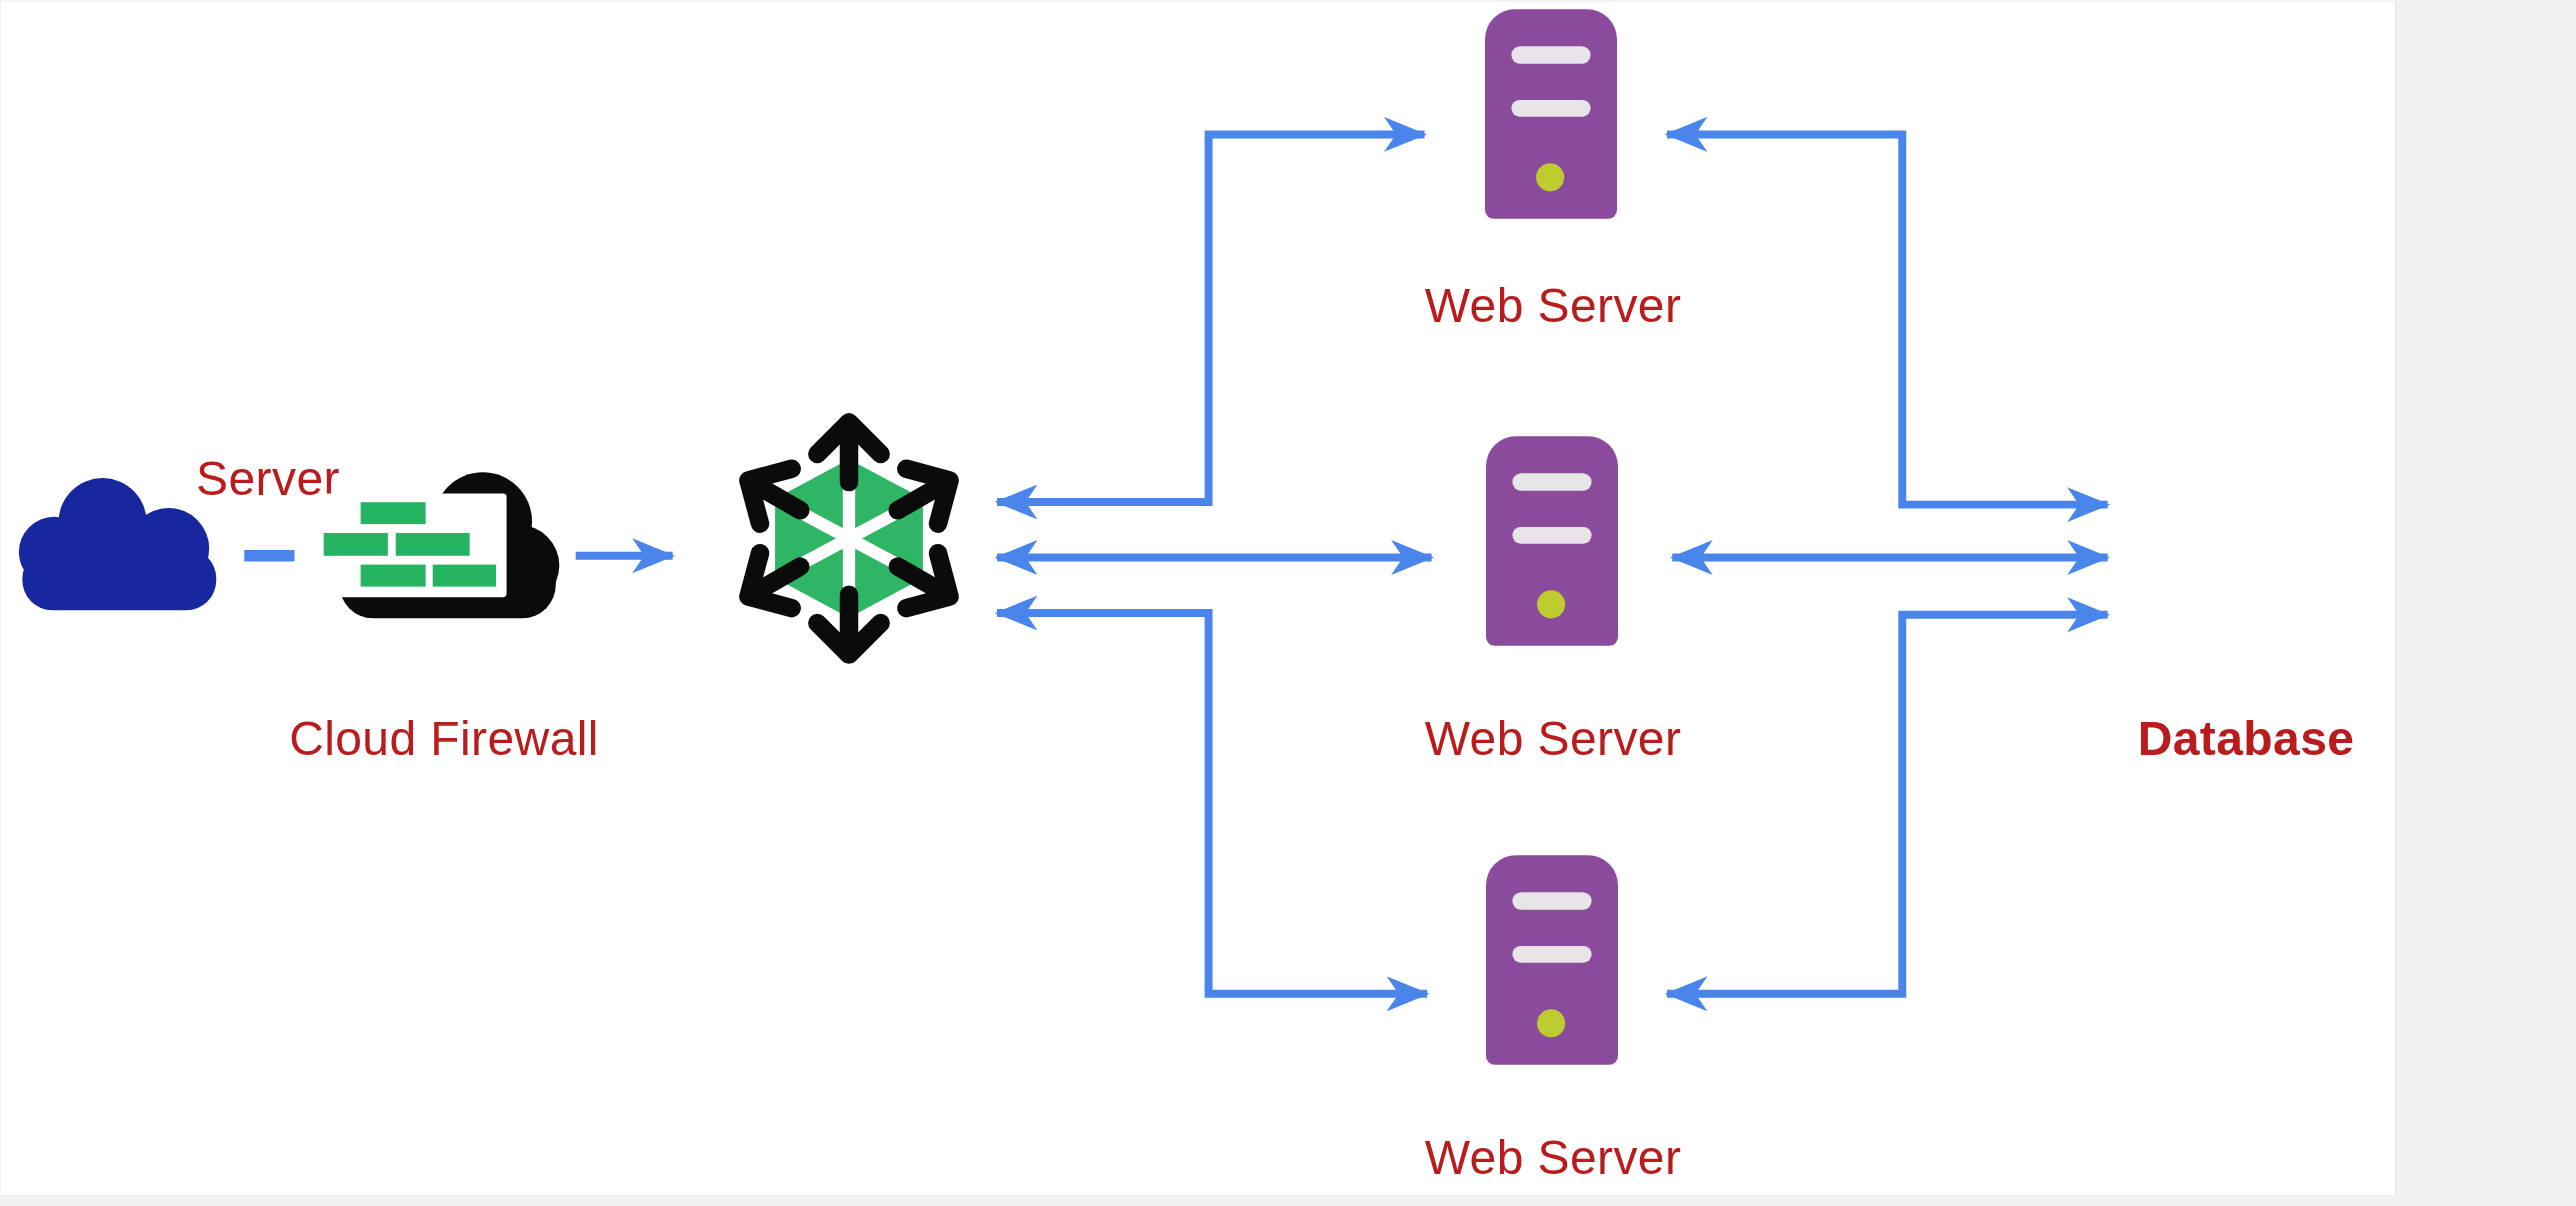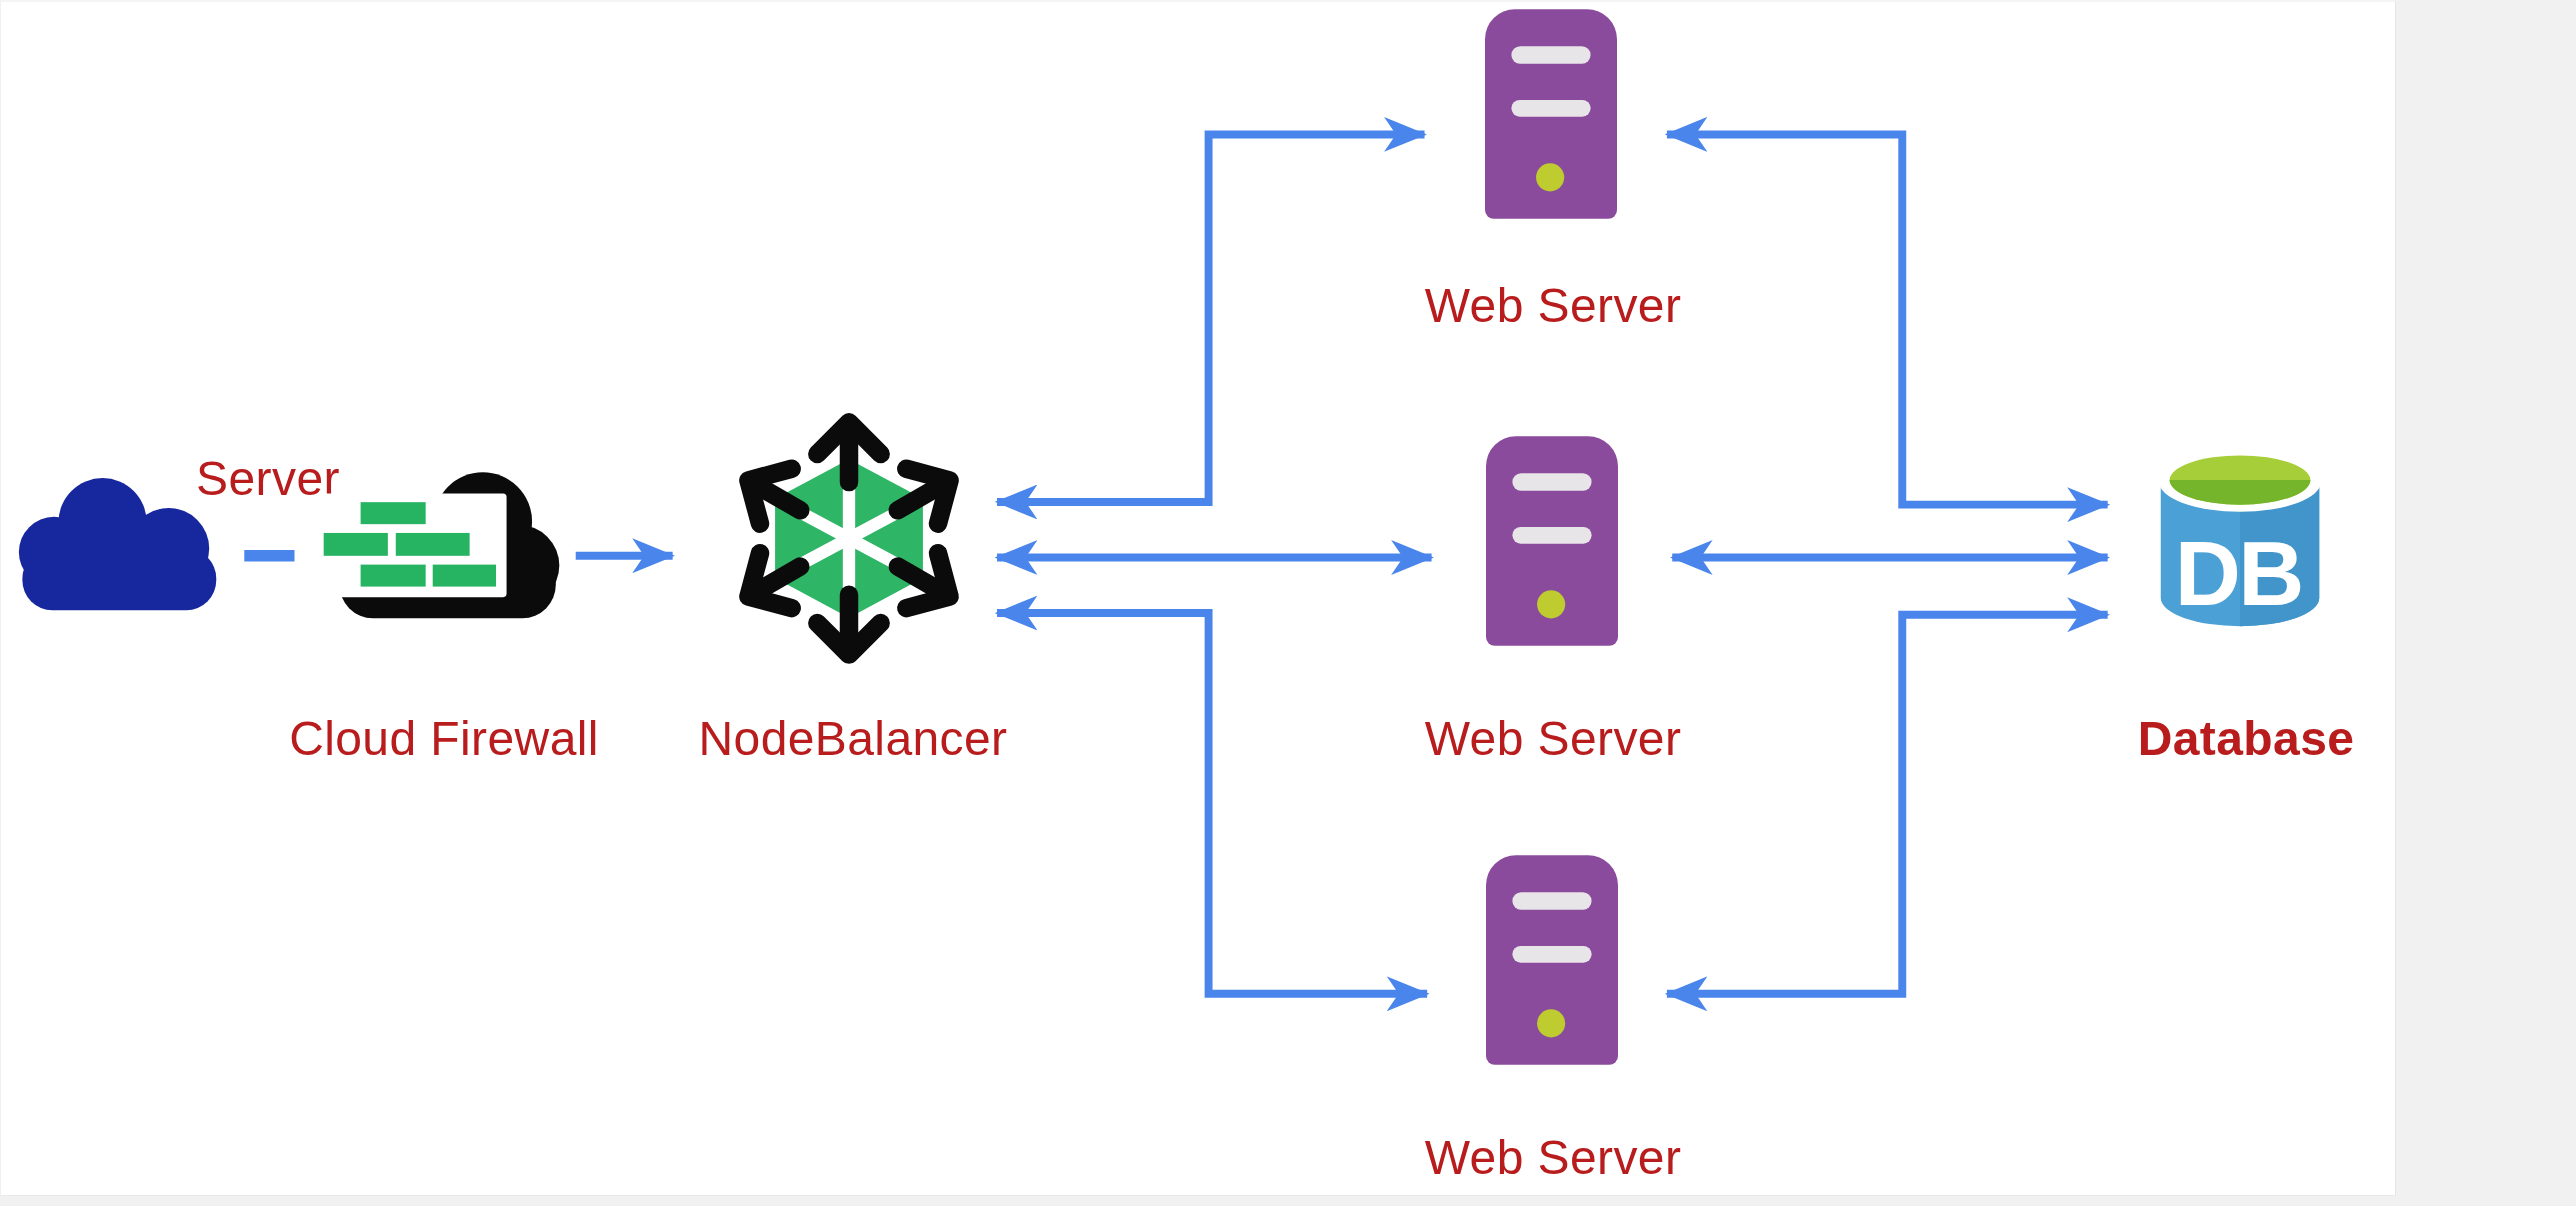--- a/index.html
+++ b/index.html
@@ -104,21 +104,20 @@
         <path d="M150,94 L150,36"></path>
         <path d="M114,62 L150,26 L186,62"></path>
       </g>
       <use href="#nb-arrow" transform="rotate(60 150 158)"></use>
       <use href="#nb-arrow" transform="rotate(120 150 158)"></use>
       <use href="#nb-arrow" transform="rotate(180 150 158)"></use>
       <use href="#nb-arrow" transform="rotate(240 150 158)"></use>
       <use href="#nb-arrow" transform="rotate(300 150 158)"></use>
     </svg>
   </div>
-  <div class="node-label" style="left:852px;top:711px;">NodeBalancer</div>
 
   <div class="abs" style="left:1484px;top:7px;">
     <svg width="132" height="210" viewBox="0 0 150 238">
       <path d="M34,0 h82 a34,34 0 0 1 34,34 v194 a10,10 0 0 1 -10,10 h-130 a10,10 0 0 1 -10,-10 v-194 a34,34 0 0 1 34,-34 z" fill="#8B4B9C"></path>
       <rect x="30" y="42" width="90" height="20" rx="10" fill="#E8E5E9"></rect>
       <rect x="30" y="103" width="90" height="19" rx="9.5" fill="#E8E5E9"></rect>
       <circle cx="74" cy="191" r="16" fill="#BECC30"></circle>
     </svg>
   </div>
   <div class="node-label" style="left:1552px;top:278px;">Web Server</div>
@@ -136,26 +135,16 @@
   <div class="abs" style="left:1485px;top:853px;">
     <svg width="132" height="210" viewBox="0 0 150 238">
       <path d="M34,0 h82 a34,34 0 0 1 34,34 v194 a10,10 0 0 1 -10,10 h-130 a10,10 0 0 1 -10,-10 v-194 a34,34 0 0 1 34,-34 z" fill="#8B4B9C"></path>
       <rect x="30" y="42" width="90" height="20" rx="10" fill="#E8E5E9"></rect>
       <rect x="30" y="103" width="90" height="19" rx="9.5" fill="#E8E5E9"></rect>
       <circle cx="74" cy="191" r="16" fill="#BECC30"></circle>
     </svg>
   </div>
   <div class="node-label" style="left:1552px;top:1130px;">Web Server</div>
 
-  <div class="abs" style="left:2158px;top:446px;">
-    <svg width="162" height="205" viewBox="0 0 184 232">
-      <path d="M2,40 v130 a90,32 0 0 0 180,0 v-130 z" fill="#4BA0D6"></path>
-      <path d="M92,40 h90 v130 a90,32 0 0 1 -90,32 z" fill="#4295CB"></path>
-      <ellipse cx="92" cy="38" rx="92" ry="34" fill="#FFFFFF"></ellipse>
-      <ellipse cx="92" cy="36" rx="80" ry="28" fill="#A6CE39"></ellipse>
-      <path d="M12,36 a80,28 0 0 0 160,0 z" fill="#74B52C"></path>
-      <text x="90" y="178" text-anchor="middle" fill="#FFFFFF" font-family="Liberation Sans, sans-serif" font-size="104" font-weight="bold" letter-spacing="-3">DB</text>
-    </svg>
-  </div>
   <div class="node-label" style="left:2245px;top:711px;font-weight:bold;">Database</div>
 
 </div>
 
 
 </body></html>

